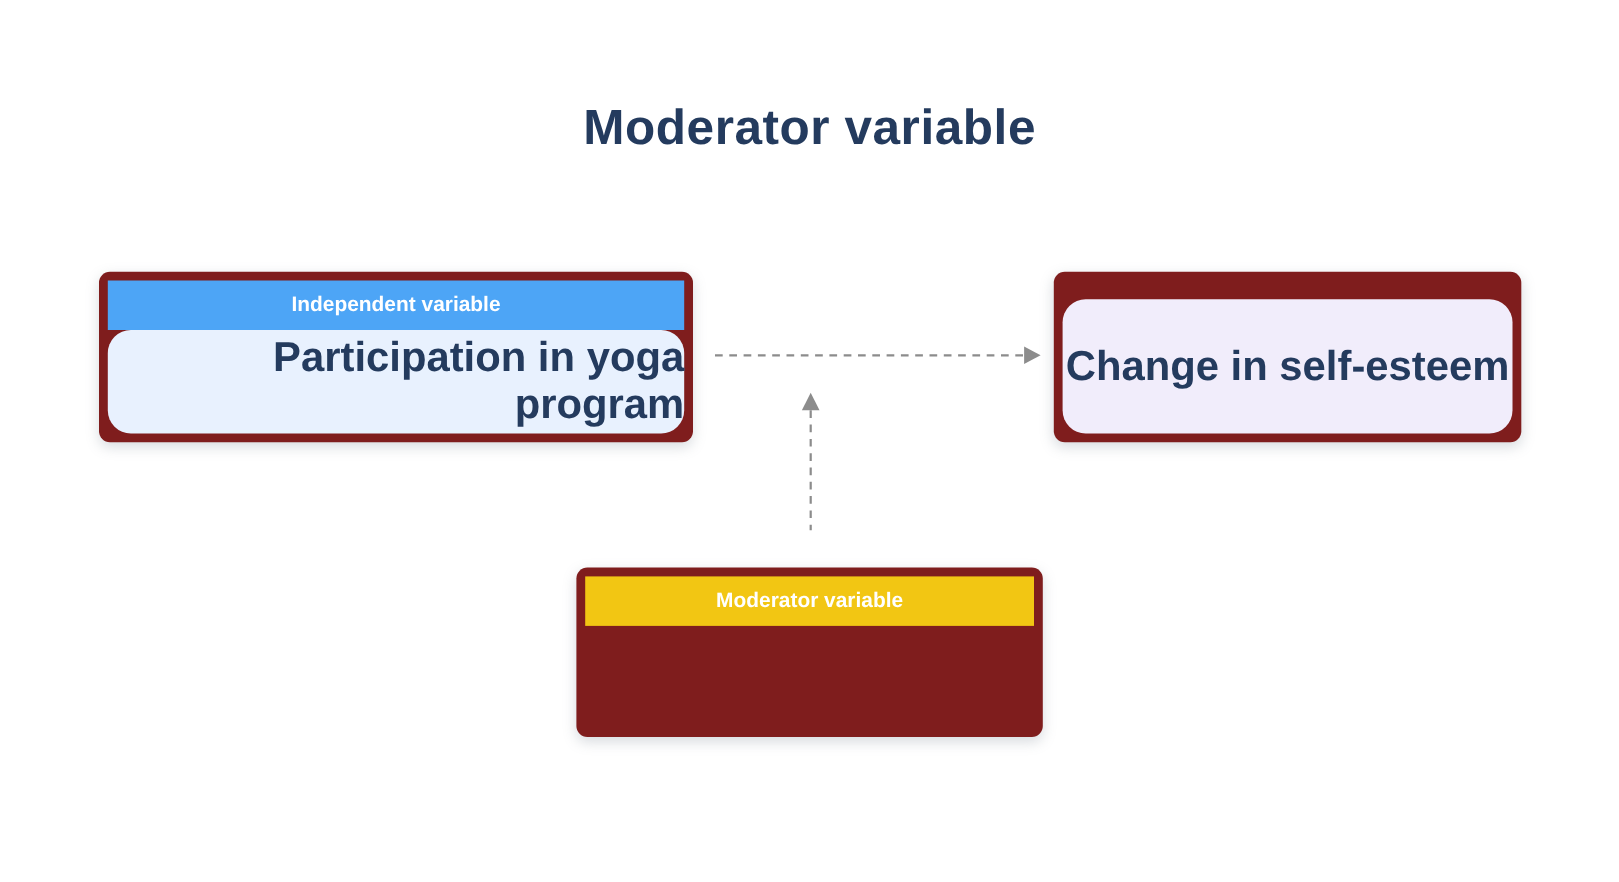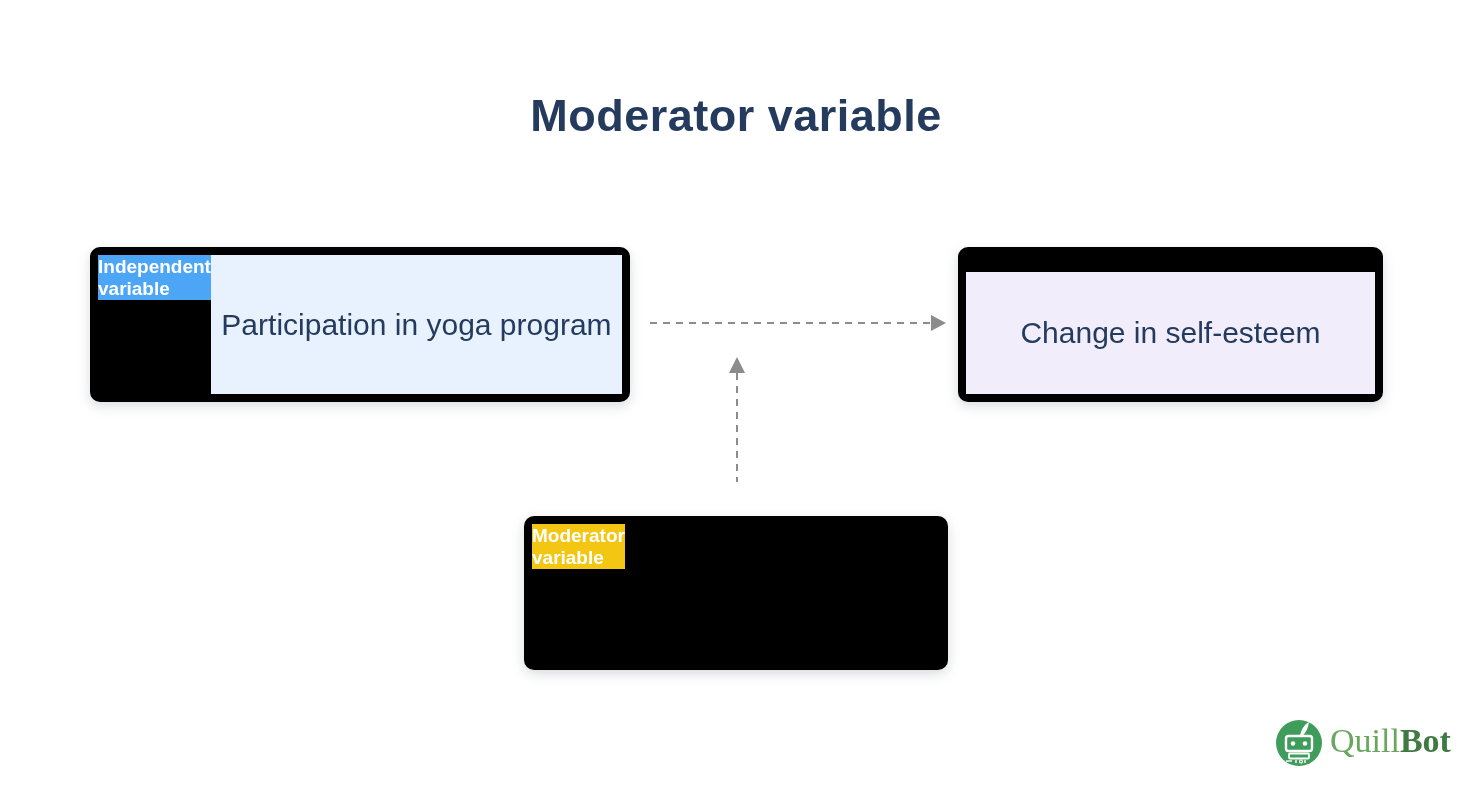--- a/index.html
+++ b/index.html
@@ -22,46 +22,48 @@
     width: 100%;
     text-align: center;
     font-size: 45px;
     font-weight: 700;
     color: var(--navy);
     letter-spacing: 0.5px;
     margin: 0;
   }
   .card {
     position: absolute;
-    background: #000000;
+    background: #7f1d1d;
     border-radius: 10px;
     padding: 8px;
     box-sizing: border-box;
     box-shadow: 0 4px 12px rgba(125, 135, 150, 0.30);
     display: flex;
-    flex-direction: row;
+    flex-direction: column;
+    text-align: right;
   }
   .card-header {
     height: 45px;
     flex: 0 0 45px;
     display: flex;
     align-items: center;
     justify-content: center;
     color: #ffffff;
     font-size: 19px;
     font-weight: 600;
   }
   .card-body {
     flex: 1 1 auto;
     display: flex;
     align-items: center;
     justify-content: center;
     color: var(--navy);
-    font-size: 30px;
-    font-weight: 400;
+    font-size: 38px;
+    font-weight: 700;
+    border-radius: 21px;
   }
   .card-independent { left: 90px;  top: 247px; width: 540px; height: 155px; }
   .card-dependent   { left: 958px; top: 247px; width: 425px; height: 155px; }
   .card-moderator   { left: 524px; top: 516px; width: 424px; height: 154px; }
 
   .card-independent .card-header { background: var(--blue-header); }
   .card-independent .card-body   { background: var(--blue-body); }
   .card-dependent .card-header   { background: var(--purple-header); }
   .card-dependent .card-body     { background: var(--purple-body); margin-top: 17px; }
   .card-moderator .card-header   { background: var(--yellow-header); }
@@ -114,36 +116,14 @@
   <svg class="arrow-svg arrow-h" width="300" height="26" aria-hidden="true">
     <line class="dash-line" x1="2" y1="13" x2="283" y2="13"></line>
     <polygon class="arrow-head" points="283,5 298,13 283,21"></polygon>
   </svg>
 
   <svg class="arrow-svg arrow-v" width="28" height="132" aria-hidden="true">
     <line class="dash-line" x1="14" y1="19" x2="14" y2="128"></line>
     <polygon class="arrow-head" points="6,19 14,3 22,19"></polygon>
   </svg>
 
-  <div class="logo">
-    <svg width="46" height="46" viewBox="0 0 46 46" aria-hidden="true">
-      <circle cx="23" cy="23" r="23" style="fill: var(--logo-circle);"></circle>
-
-      <path d="M24 16 C25 9 29 4 33 2 C32 8 30 13 26 16 Z" fill="#ffffff"></path>
-      <line x1="25" y1="16" x2="31" y2="5" stroke="#ffffff" stroke-width="1" opacity="0.6"></line>
-
-      <rect x="10" y="16" width="26" height="15" rx="2.5" fill="none" stroke="#ffffff" stroke-width="2.4"></rect>
-      <circle cx="17" cy="23.5" r="2.3" fill="#ffffff"></circle>
-      <circle cx="29" cy="23.5" r="2.3" fill="#ffffff"></circle>
-
-      <rect x="13" y="33.5" width="20" height="5" rx="1" fill="none" stroke="#ffffff" stroke-width="1.8"></rect>
-
-      <line x1="10" y1="41" x2="16" y2="41" stroke="#ffffff" stroke-width="1.4"></line>
-      <line x1="20" y1="40" x2="20" y2="43" stroke="#ffffff" stroke-width="1.4"></line>
-      <circle cx="25" cy="41.5" r="1.5" fill="none" stroke="#ffffff" stroke-width="1.2"></circle>
-      <line x1="29" y1="40" x2="29" y2="43" stroke="#ffffff" stroke-width="1.4"></line>
-    </svg>
-    <div class="logo-wordmark">
-      <span class="logo-quill">Quill</span><span class="logo-bot">Bot</span>
-    </div>
-  </div>
 
 </div>
 
 </body></html>

